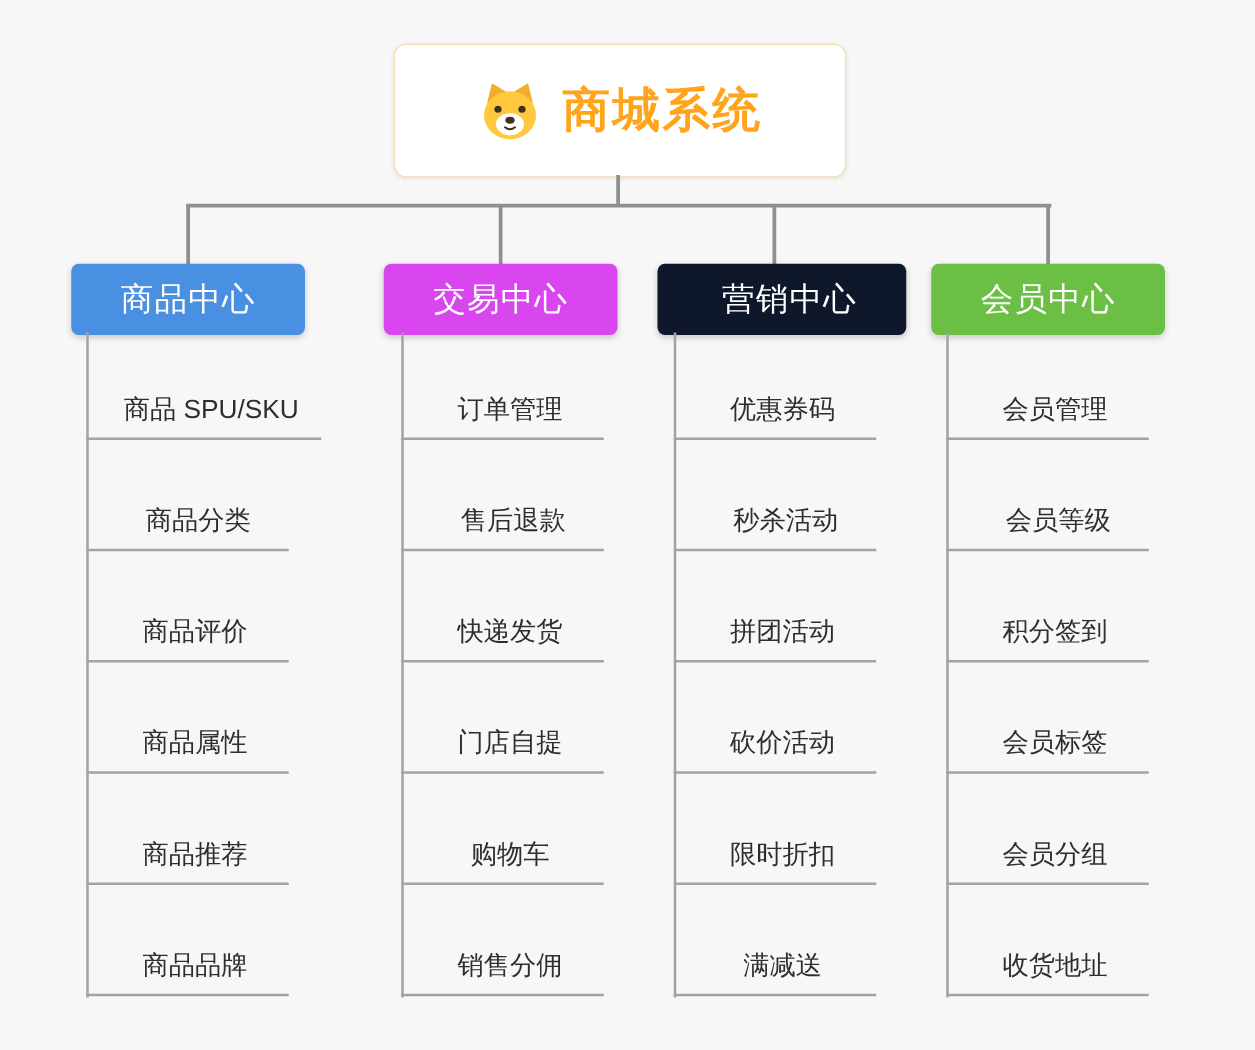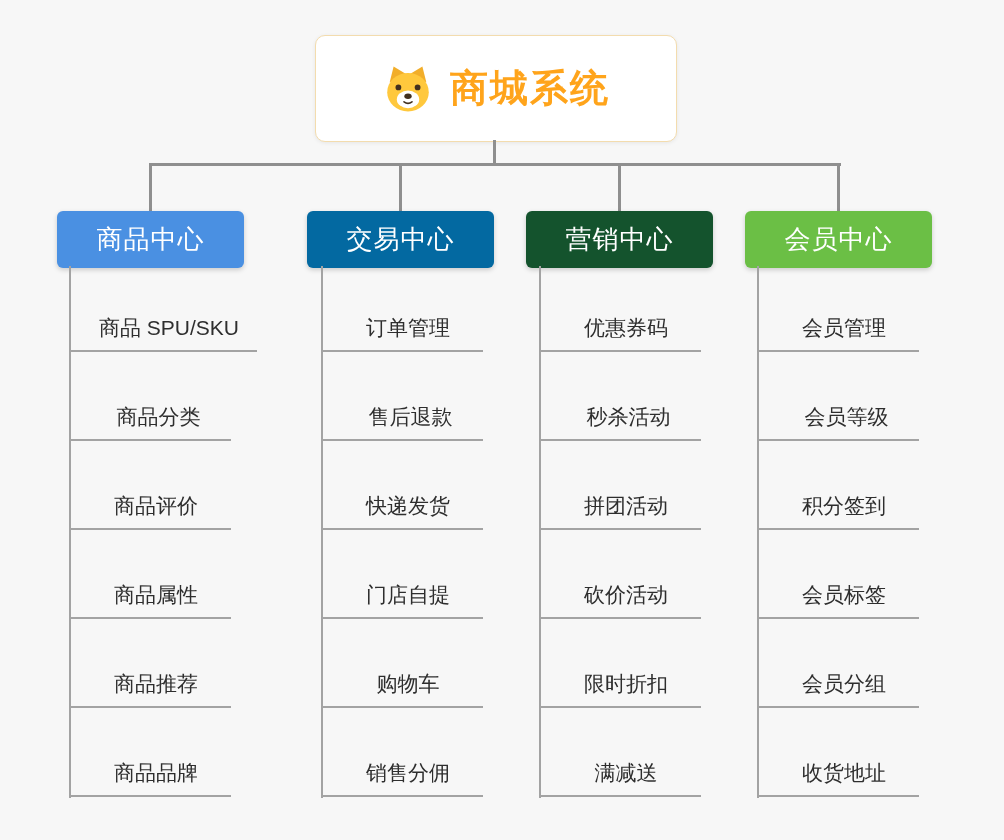--- a/index.html
+++ b/index.html
@@ -69,22 +69,22 @@
   </div>
 
   <div class="line stub"></div>
   <div class="line hline"></div>
   <div class="line drop d1"></div>
   <div class="line drop d2"></div>
   <div class="line drop d3"></div>
   <div class="line drop d4"></div>
 
   <div class="branch b0" style="background: rgb(74, 144, 226);">商品中心</div>
-  <div class="branch b1" style="background: #0369a1;">交易中心</div>
-  <div class="branch b2" style="background: #14532d;">营销中心</div>
+  <div class="branch b1" style="background: #d946ef;">交易中心</div>
+  <div class="branch b2" style="background: #0f172a; padding-left: 12px;">营销中心</div>
   <div class="branch b3" style="background: rgb(107, 191, 69);">会员中心</div>
 
   <div class="trunk t1"></div>
   <div class="trunk t2"></div>
   <div class="trunk t3"></div>
   <div class="trunk t4"></div>
 
   <div class="leaf c1 r1">商品 SPU/SKU</div>
   <div class="leaf c1 r2">商品分类</div>
   <div class="leaf c1 r3">商品评价</div>

